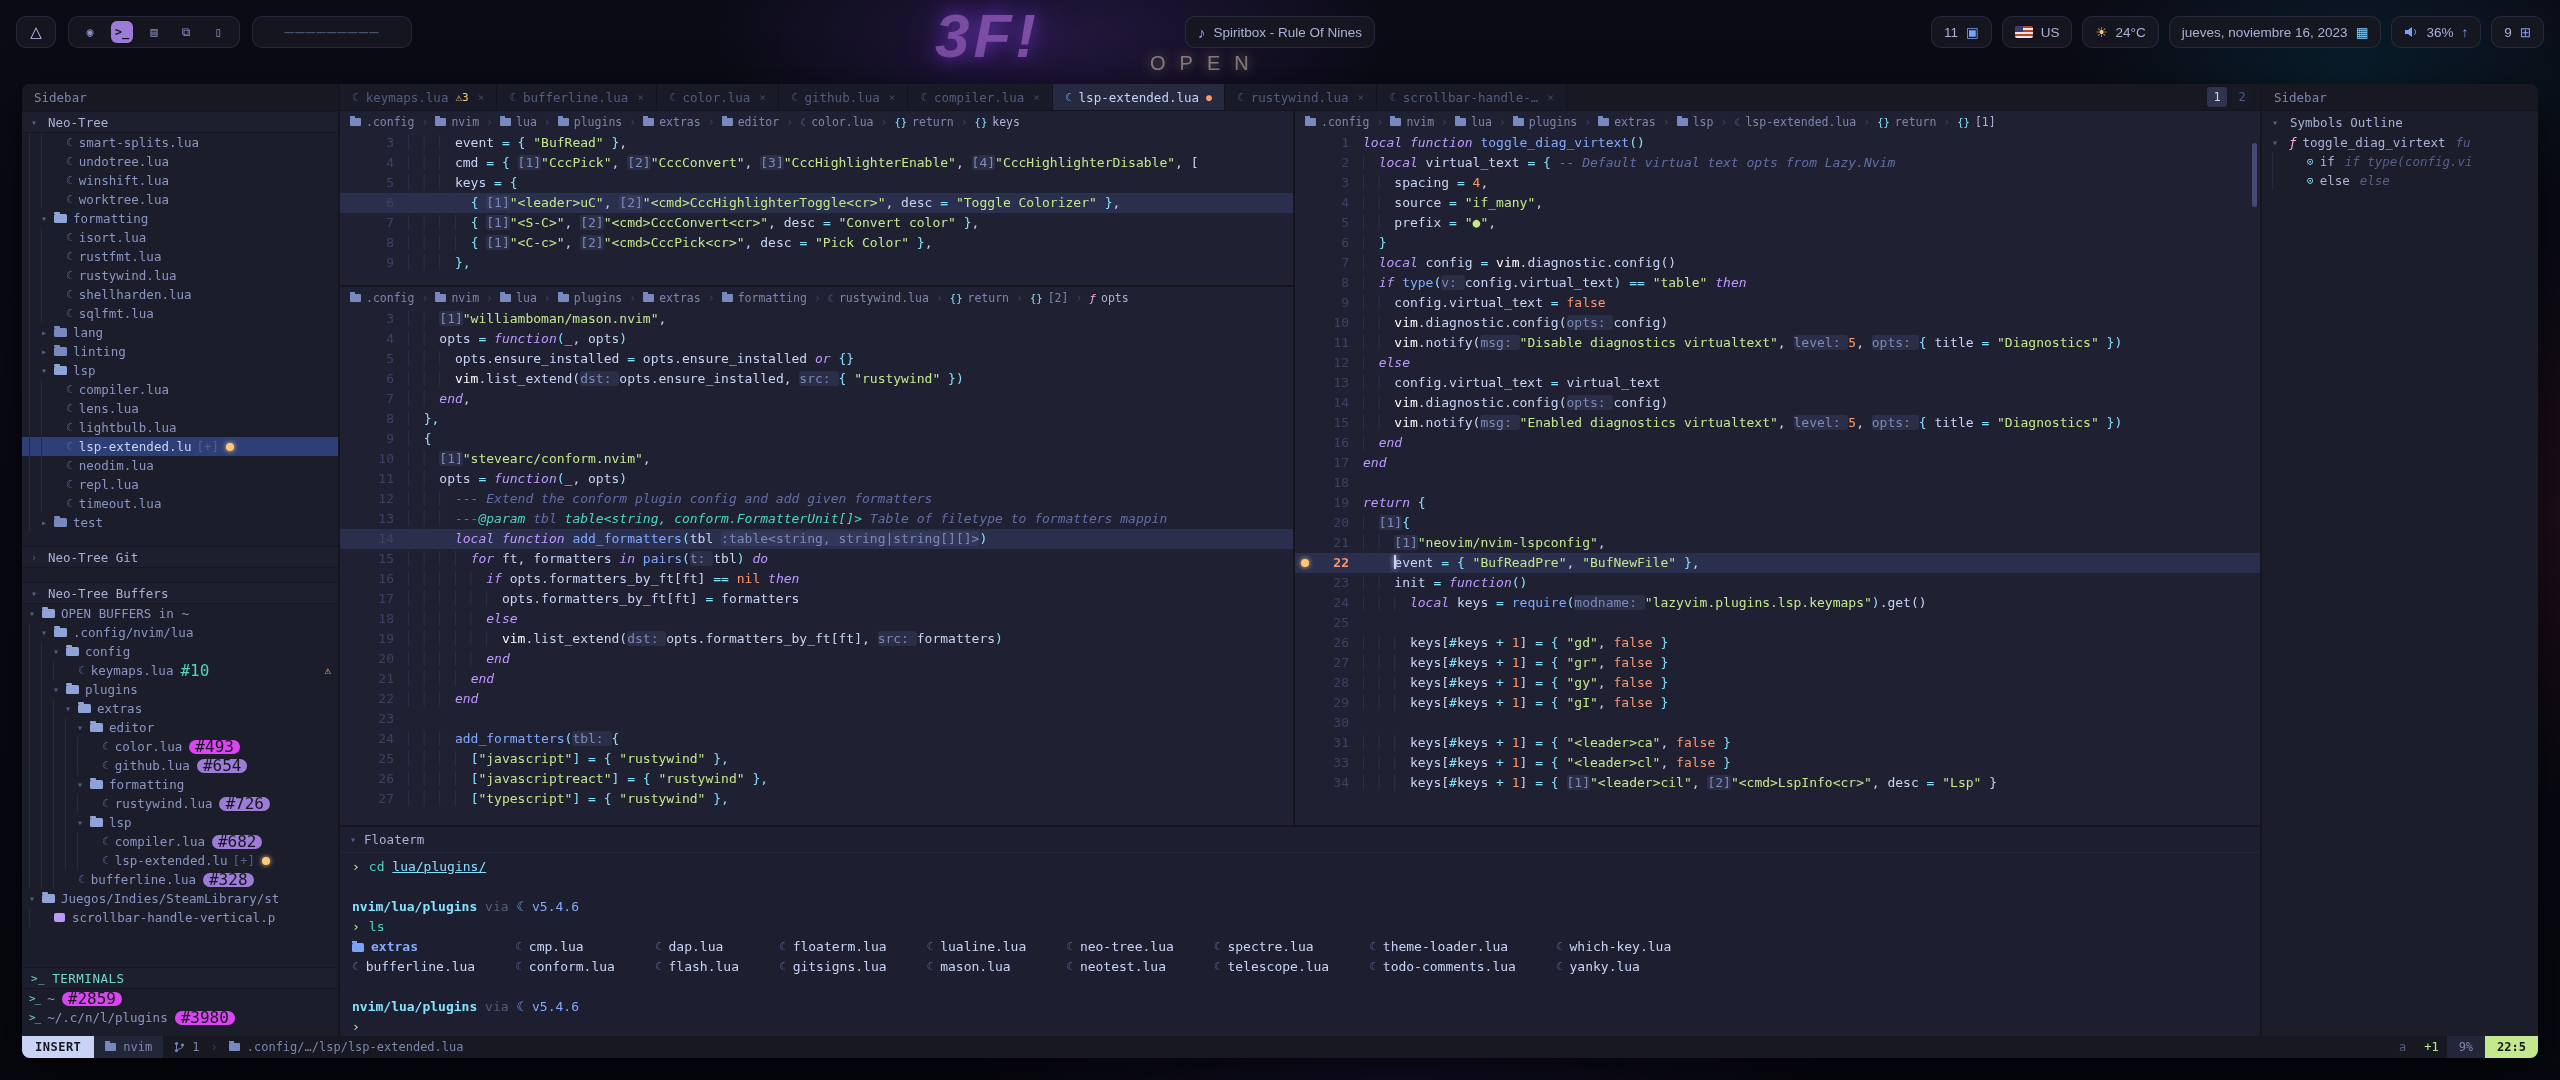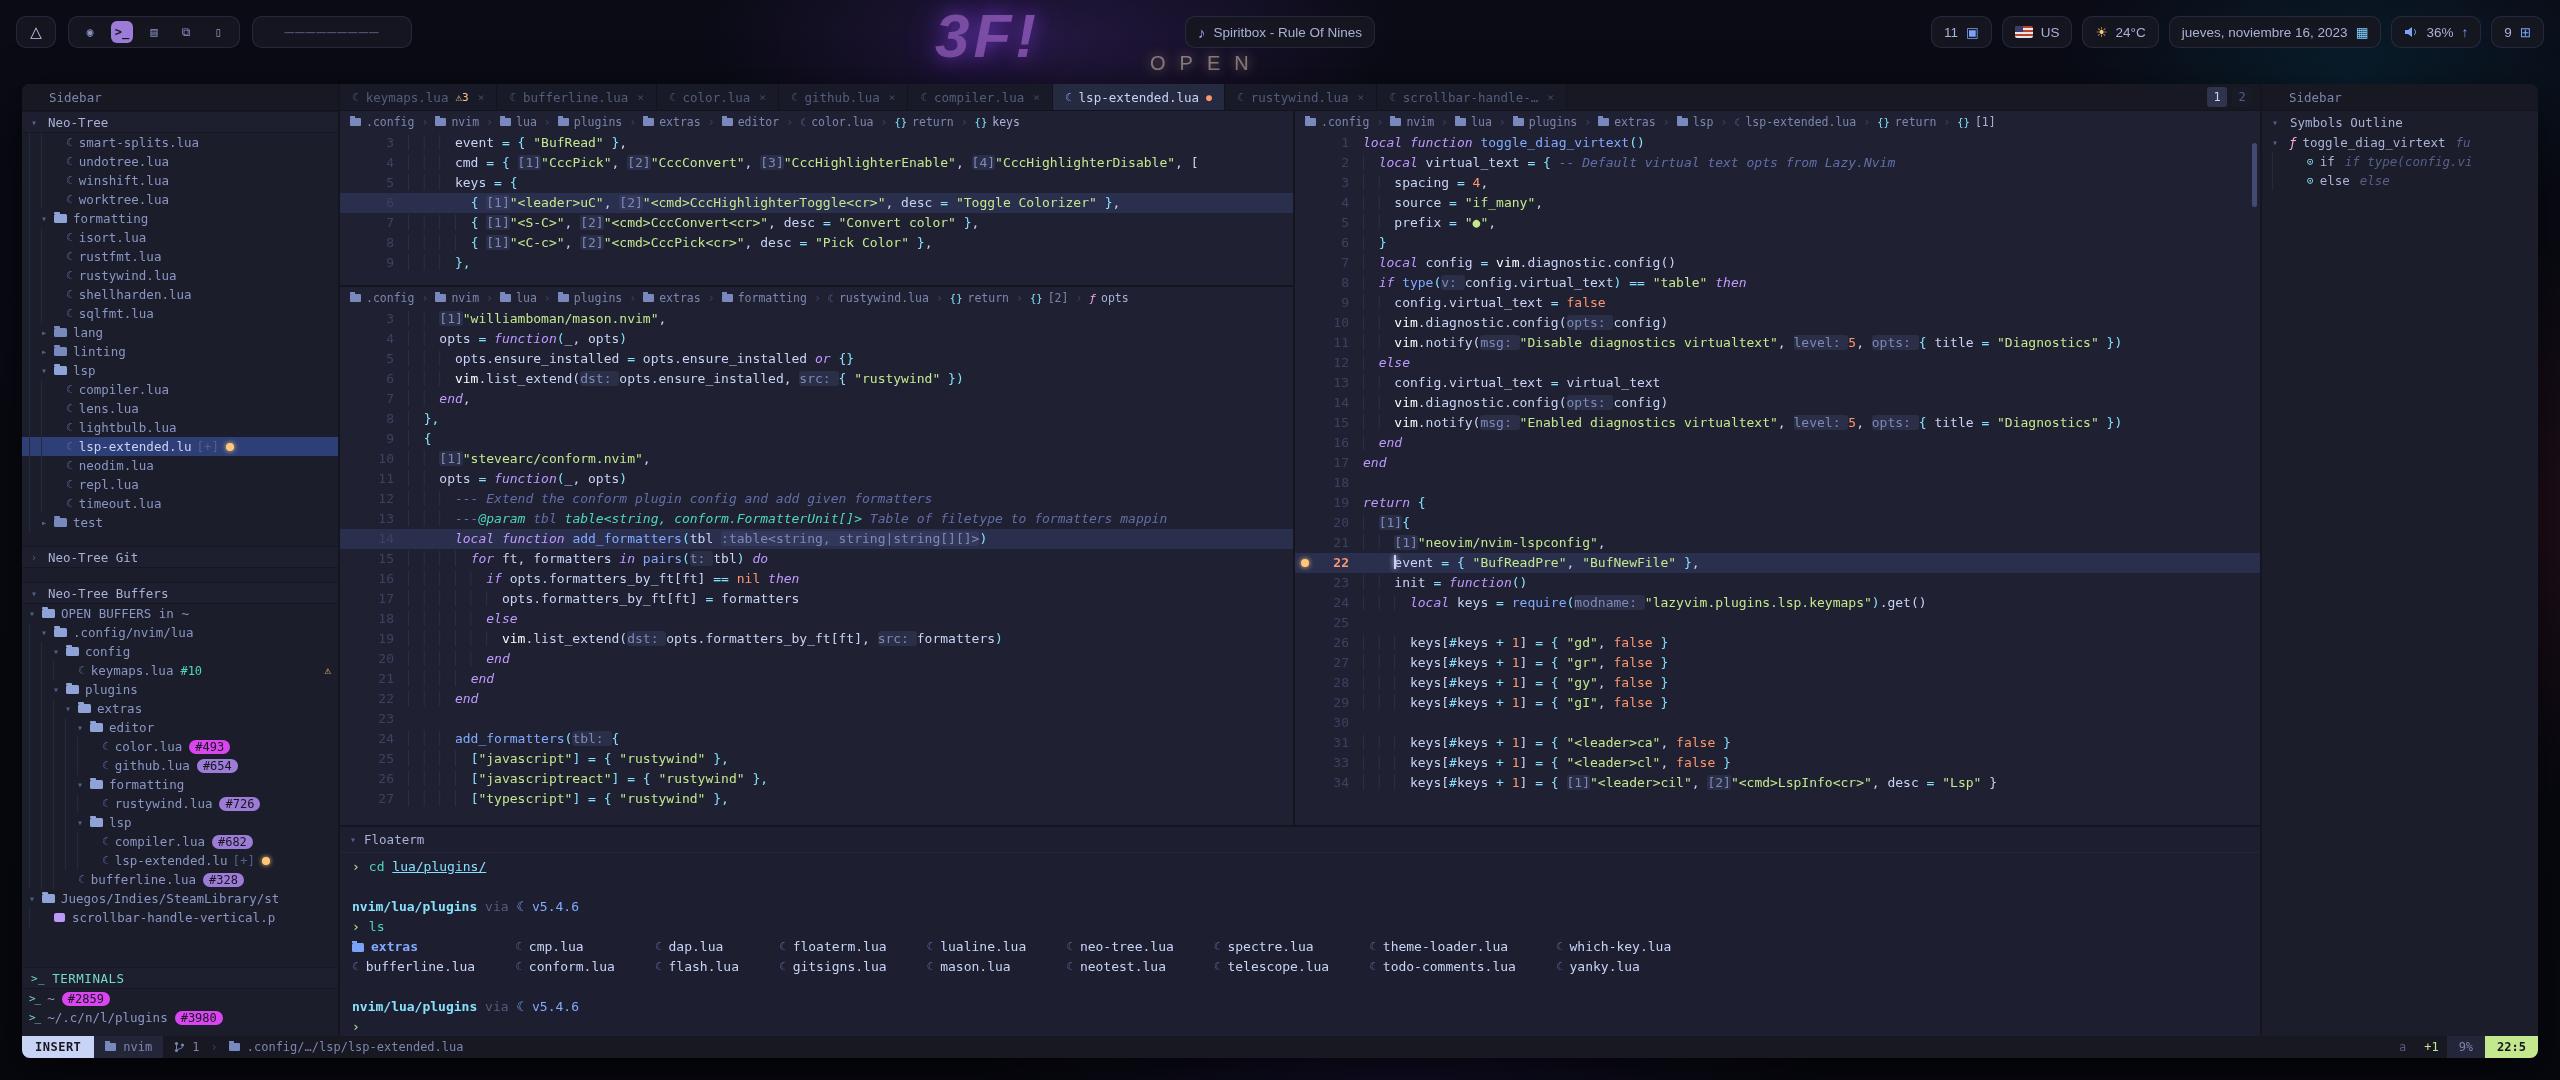--- a/index.html
+++ b/index.html
@@ -32,41 +32,41 @@
   .music-note{color:#bb9af7;font-size:15px}
   .tb-right{margin-left:auto;display:flex;gap:10px;align-items:center}
   .i-blue{color:#7aa2f7}.i-yellow{color:#ffc777}.i-cyan{color:#7dcfff}
   .flag{width:18px;height:12px;position:relative;border-radius:2px;overflow:hidden;
     background:repeating-linear-gradient(180deg,#b8432f 0 2px,#e6e6e6 2px 4px)}
   .flag i{position:absolute;left:0;top:0;width:8px;height:6px;background:#3c3b6e;display:block}
   
   .term{position:absolute;left:22px;top:84px;width:2516px;height:974px;background:#1c1e2e;border-radius:8px;
     box-shadow:0 14px 50px rgba(0,0,0,.65);overflow:hidden;font-family:"DejaVu Sans Mono",monospace;z-index:3}
   .band{height:27px;background:#171822;border-bottom:1px solid #121320;display:flex;align-items:center;
-    padding:0 27px;color:#7c86ad;font-size:12.5px}
+    padding:0 12px;color:#7c86ad;font-size:12.5px}
   
   .lsb{position:absolute;left:0;top:0;bottom:22px;width:318px;background:#1b1d2b;border-right:2px solid #14151f;overflow:hidden}
   .sec-h{height:22px;display:flex;align-items:center;gap:7px;padding:0 9px;background:#20223368;color:#a9b1d6;
     font-size:12.5px;border-top:1px solid #161726;border-bottom:1px solid #161726}
   .sec-h .chev{color:#565f89;font-size:10px;width:10px}
   .term-h{color:#73daca;letter-spacing:.5px}
   .term-h .tih{color:#73daca;font-size:11px}
   .trow{height:19px;display:flex;align-items:center;padding:0 7px;font-size:12.5px;color:#8b96c4;white-space:nowrap;overflow:hidden}
   .trow.sel{background:#2d3f76;color:#c8d3f5}
   .ind{display:inline-block;width:12px;height:100%;border-left:1px solid #262a40;flex:none}
   .chev{width:13px;color:#565f89;font-size:10px;flex:none}
   .chevsp{width:13px;flex:none}
   .fold{width:13px;height:9px;background:#7789bd;border-radius:1.5px;position:relative;margin-right:6px;flex:none}
   .fold:before{content:"";position:absolute;top:-2px;left:0;width:6px;height:2px;background:inherit;border-radius:1px 1px 0 0}
   .fold.open{background:#8fa3d8}
   .moon{color:#636da6;margin-right:6px;font-size:11px;flex:none}
   .imgico{width:11px;height:9px;background:#bb9af7;border-radius:2px;margin-right:7px;flex:none}
   .termico{color:#73daca;margin-right:7px;font-size:11px;letter-spacing:-1px;flex:none}
   .sfx{color:#565f89;margin-left:5px}
-  .badge{margin-left:7px;font-size:12px;padding:0 6px;border-radius:7px;height:14px;line-height:14px;flex:none}
+  .badge{margin-left:7px;font-size:16px;padding:0 6px;border-radius:7px;height:14px;line-height:14px;flex:none}
   .badge.g{background:#d946ef;color:#16161e}
   .badge.p{background:#9d7cd8;color:#16161e}
   .badge.t{background:none;color:#4fd6be;padding:0}
   .warn{margin-left:auto;color:#ffc777;font-size:11px}
   .bulb{width:8px;height:8px;border-radius:50%;background:#ffc777;margin-left:7px;box-shadow:0 0 5px #ffc777;flex:none}
   
   .ed{position:absolute;left:318px;top:0;bottom:22px;width:1920px;background:#1f2133}
   .tabbar{height:27px;background:#171822;display:flex;align-items:stretch;border-bottom:1px solid #121320}
   .tab{display:flex;align-items:center;gap:7px;padding:0 12px;font-size:12.5px;color:#545c7e;
     border-right:1px solid #121320;background:#191a27}

